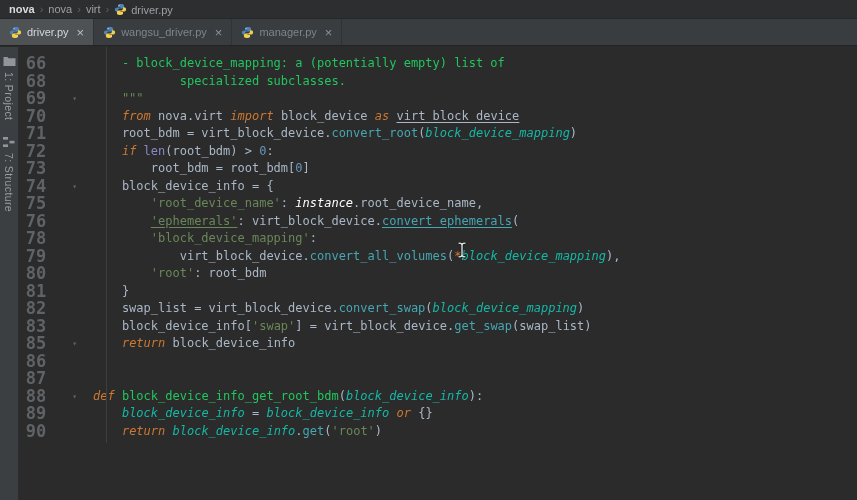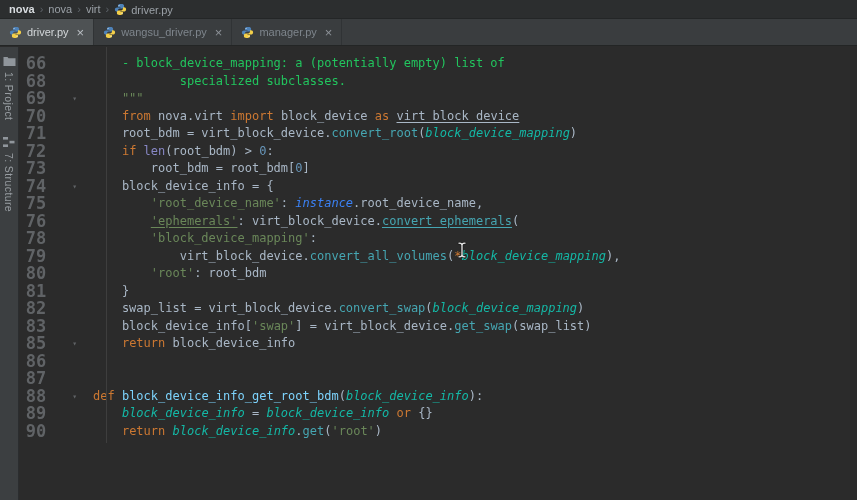--- a/index.html
+++ b/index.html
@@ -37,28 +37,28 @@
     font-family:"DejaVu Sans Mono", monospace; font-size:12px; }
   .code-row { display:flex; height:17.5px; line-height:17.5px; white-space:pre; }
   .code-row.current { background:#3c392d; }
   .lnum { width:34px; flex:none; text-align:center; color:#606366; font-size:17px;font-weight:bold; }
   .fold { width:37px; flex:none; text-align:right; padding-right:13px; color:#606366;
     font-size:8px; line-height:17.5px; }
   .code { flex:1; padding-left:3px; }
 
   .tok-p  { color:#a9b7c6;text-align:center; }
   .tok-d  { color:#22c55e; }
-  .tok-k  { color:#cc7832; }
+  .tok-k  { color:#cc7832; font-style:italic; }
   .tok-s  { color:#6a8759; }
   .tok-fn { color:#46a6b2; }
-  .tok-fd { color:#7dd3fc;text-align:center; }
+  .tok-fd { color:#22c55e;text-align:center; }
   .tok-par{ color:#14b8a6; font-style:italic; }
   .tok-bi { color:#8888c6; }
   .tok-n  { color:#6897bb; }
-  .tok-i  { color:#3b82f6; font-style:italic; }
+  .tok-i  { color:#ffffff; font-style:italic; }
   .tok-op { color:#cc7832; }
   .u { text-decoration:underline; text-underline-offset:2px; }
 
   .indent-guide { position:absolute; left:87px; top:0; width:1px; height:396px; background:#3e3e3e; }
 
   .mouse-cursor { position:absolute; left:456px; top:241px; z-index:10; pointer-events:none; }
 </style>
 </head>
 <body>
 

